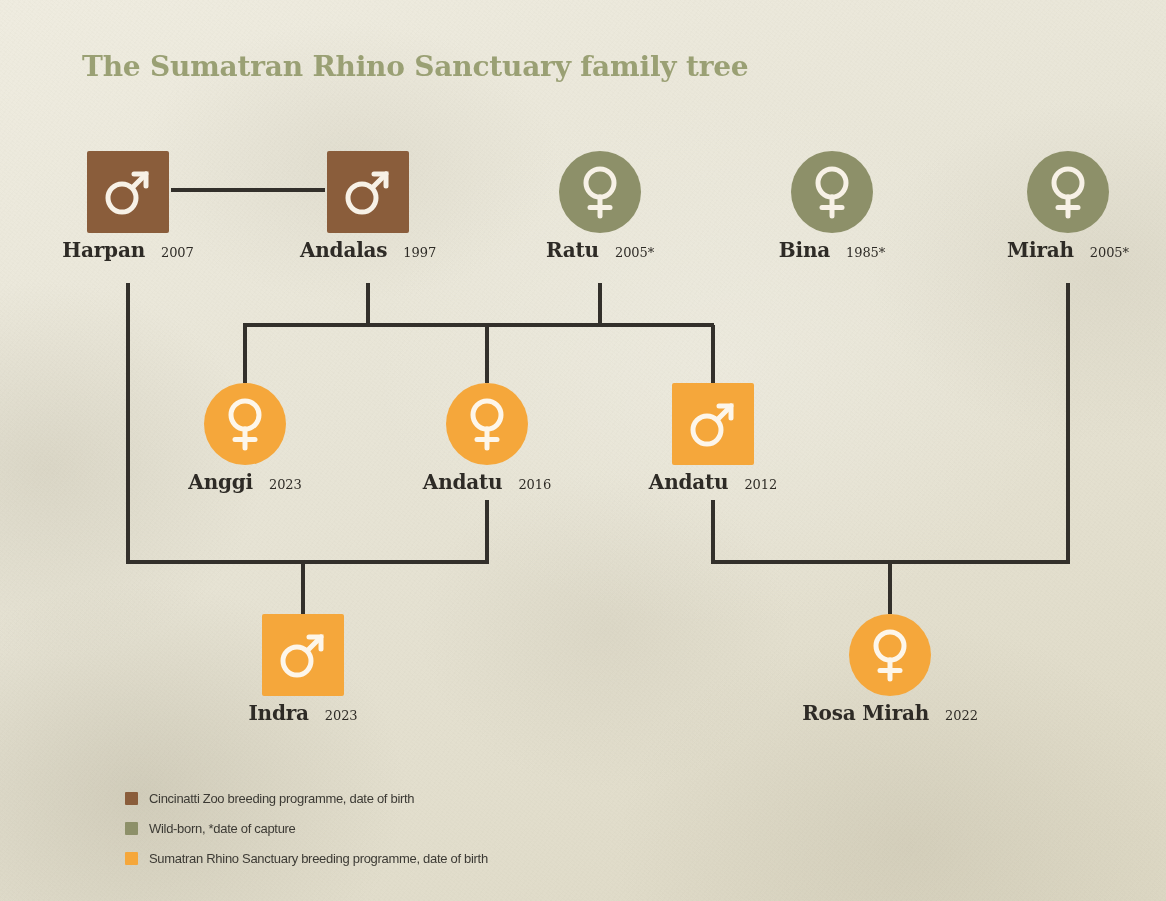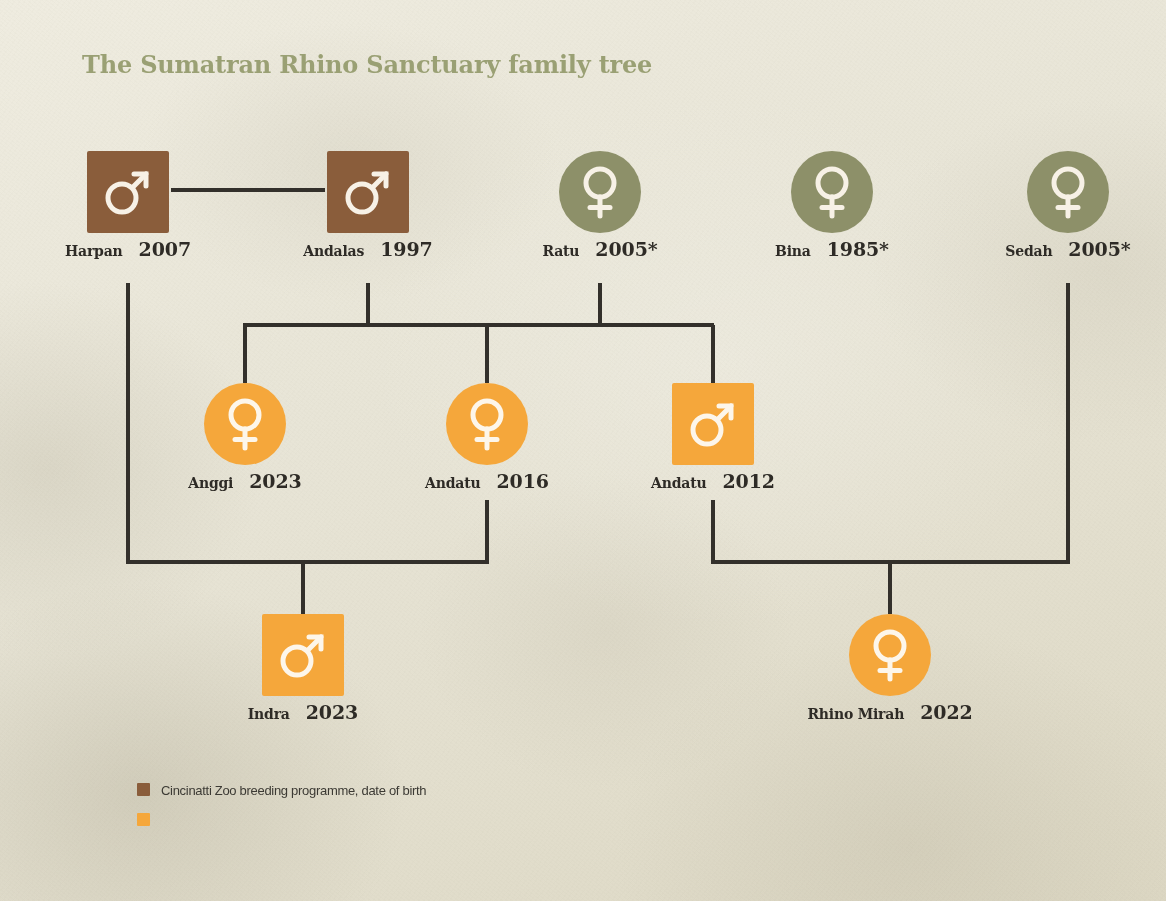--- a/index.html
+++ b/index.html
@@ -48,21 +48,21 @@
     z-index: 2;
   }
 
   
   #chart-title {
     position: absolute;
     left: 82px;
     top: 50px;
     font-family: "DejaVu Serif", serif;
     font-weight: bold;
-    font-size: 24px;
+    font-size: 28px;
     letter-spacing: -0.2px;
     color: #9aa074;
     white-space: nowrap;
   }
 
   
   #connectors {
     position: absolute;
     left: 0;
     top: 0;
@@ -94,43 +94,42 @@
     position: absolute;
     top: 46px;
     left: 0;
     transform: translateX(-50%);
     white-space: nowrap;
     font-family: "DejaVu Serif", serif;
     color: #2e2b26;
   }
   .node-name {
     font-weight: bold;
-    font-size: 14px;
+    font-size: 20px;
     letter-spacing: -0.2px;
   }
   .node-year {
-    font-weight: bold;
-    font-size: 19px;
+    font-weight: normal;
+    font-size: 13px;
     letter-spacing: -0.1px;
     margin-left: 16px;
   }
 
   .gender-glyph { display: block; }
 
   
   #legend {
     position: absolute;
     left: 125px;
     top: 783px;
   }
   .legend-row {
     display: flex;
-    align-items: flex-start;
+    align-items: center;
     height: 30px;
-    margin-left: 12px;
   }
   .legend-swatch {
     width: 13px;
     height: 13px;
     flex: 0 0 13px;
     margin-right: 11px;
     border-radius: 1px;
   }
   .legend-text {
     font-family: "Liberation Sans", sans-serif;
@@ -247,21 +246,21 @@
     <div class="node-shape circle" style="background:#8d9069;">
       <svg class="gender-glyph" width="50" height="54" viewBox="0 0 50 54" xmlns="http://www.w3.org/2000/svg">
         <g stroke="#f7f1e6" stroke-width="5" fill="none" stroke-linecap="round">
           <circle cx="25" cy="18" r="14"></circle>
           <line x1="25" y1="32" x2="25" y2="51"></line>
           <line x1="15" y1="42.5" x2="35" y2="42.5"></line>
         </g>
       </svg>
     </div>
     <div class="node-label">
-      <span class="node-name">Sedah</span><span class="node-year">2005*</span>
+      <span class="node-name">Mirah</span><span class="node-year">2005*</span>
     </div>
   </div>
 
   <div class="node" style="left:245px; top:424px;">
     <div class="node-shape circle" style="background:#f5a73b;">
       <svg class="gender-glyph" width="50" height="54" viewBox="0 0 50 54" xmlns="http://www.w3.org/2000/svg">
         <g stroke="#fdf6ea" stroke-width="5" fill="none" stroke-linecap="round">
           <circle cx="25" cy="18" r="14"></circle>
           <line x1="25" y1="32" x2="25" y2="51"></line>
           <line x1="15" y1="42.5" x2="35" y2="42.5"></line>
@@ -322,27 +321,32 @@
     <div class="node-shape circle" style="background:#f5a73b;">
       <svg class="gender-glyph" width="50" height="54" viewBox="0 0 50 54" xmlns="http://www.w3.org/2000/svg">
         <g stroke="#fdf6ea" stroke-width="5" fill="none" stroke-linecap="round">
           <circle cx="25" cy="18" r="14"></circle>
           <line x1="25" y1="32" x2="25" y2="51"></line>
           <line x1="15" y1="42.5" x2="35" y2="42.5"></line>
         </g>
       </svg>
     </div>
     <div class="node-label">
-      <span class="node-name">Rhino Mirah</span><span class="node-year">2022</span>
+      <span class="node-name">Rosa Mirah</span><span class="node-year">2022</span>
     </div>
   </div>
 
   <div id="legend">
     <div class="legend-row">
       <span class="legend-swatch" style="background:#8a5d3b;"></span>
       <span class="legend-text">Cincinatti Zoo breeding programme, date of birth</span>
     </div>
     <div class="legend-row">
+      <span class="legend-swatch" style="background:#8d9069;"></span>
+      <span class="legend-text">Wild-born, *date of capture</span>
+    </div>
+    <div class="legend-row">
       <span class="legend-swatch" style="background:#f5a73b;"></span>
+      <span class="legend-text">Sumatran Rhino Sanctuary breeding programme, date of birth</span>
     </div>
   </div>
 
 </div>
 
 </body></html>

